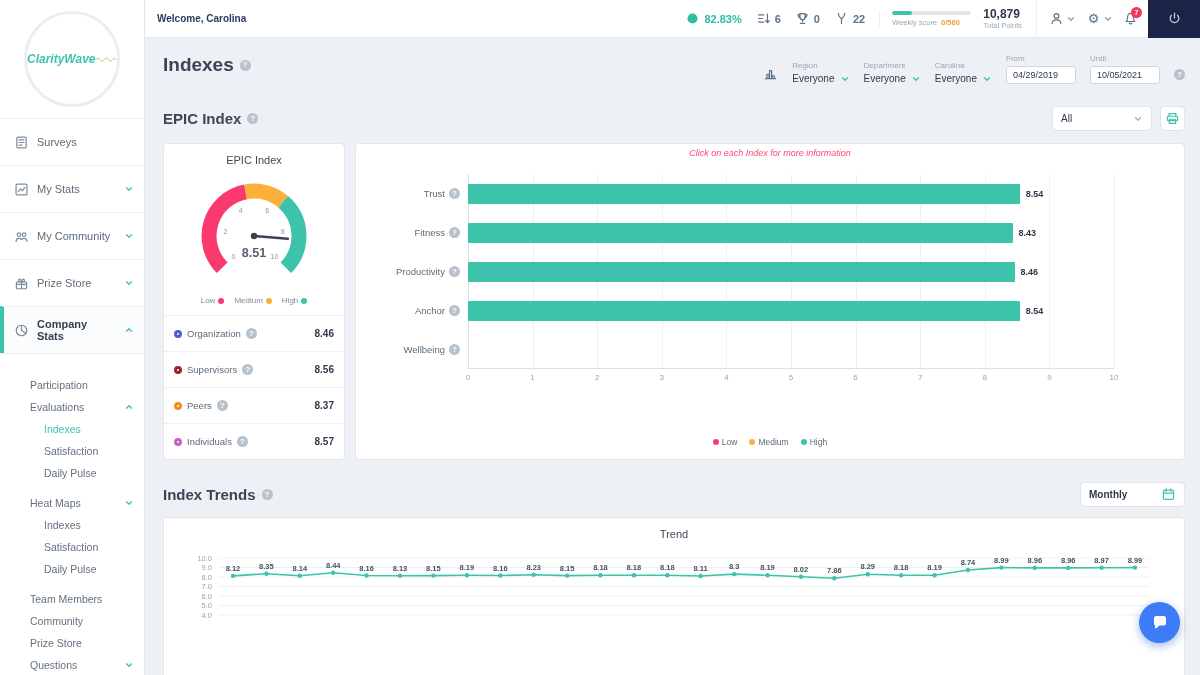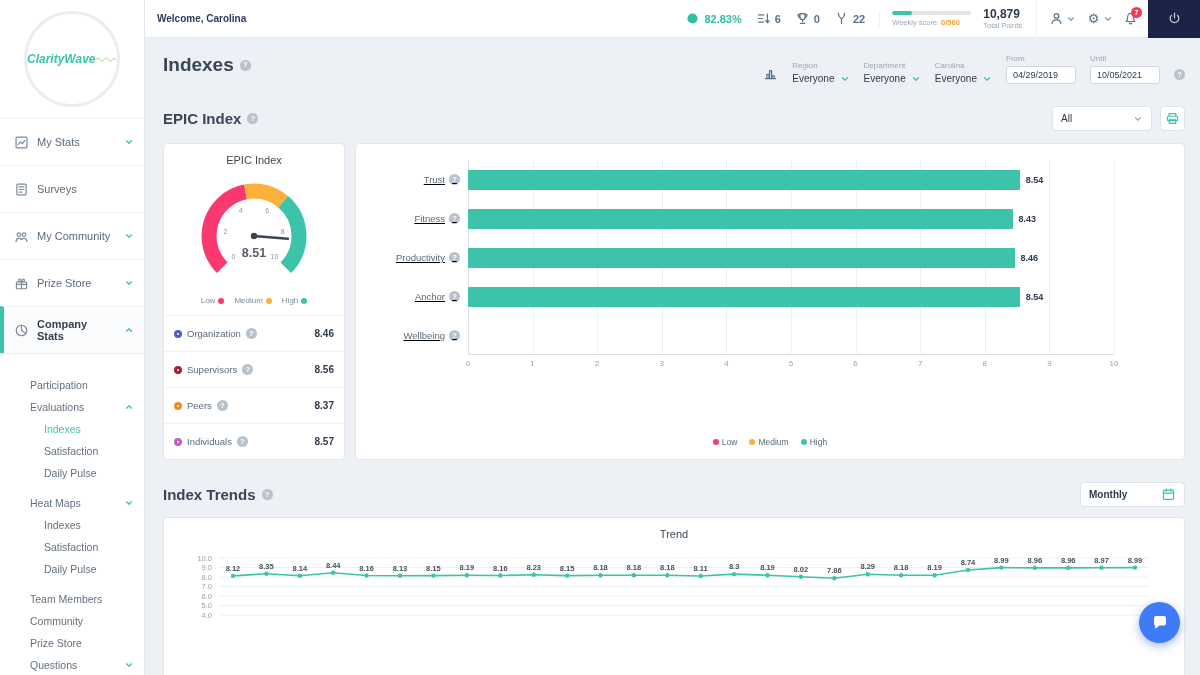--- a/index.html
+++ b/index.html
@@ -82,21 +82,21 @@
   .dot{display:inline-block;width:6px;height:6px;border-radius:50%;flex:none;}
   .gleg{display:flex;align-items:center;gap:3px;}
   .bd-row{display:flex;align-items:center;gap:5px;border-top:1px solid #eef1f4;height:36px;padding:0 10px;cursor:pointer;}
   .ring{width:8px;height:8px;border-radius:50%;border:3px solid #888;flex:none;}
   .bd-label{font-size:9.5px;color:#5b6b7a;}
   .bd-val{margin-left:auto;font-size:10px;font-weight:bold;color:#2e3a49;}
 
   .help{display:inline-flex;width:11px;height:11px;border-radius:50%;background:#b7c2cc;color:#fff;font-size:7.5px;font-weight:bold;align-items:center;justify-content:center;flex:none;cursor:pointer;line-height:1;}
 
   
-  .scores-plot{position:relative;margin-top:16px;text-decoration:underline;}
+  .scores-plot{position:relative;margin-top:16px;}
   .gridlayer{position:absolute;left:112px;right:70px;top:0;bottom:0;border-bottom:1px solid #d9e0e6;}
   .gline{position:absolute;top:0;bottom:0;width:1px;background:#eef1f4;}
   .gline.zero{background:#d9e0e6;}
   .bar-row{display:flex;align-items:center;height:39px;position:relative;}
   .bar-label{width:112px;flex:none;display:flex;align-items:center;justify-content:flex-end;gap:4px;font-size:9.5px;color:#5b6b7a;padding-right:8px;}
   .bar-track{flex:1;margin-right:70px;position:relative;height:20px;}
   .bar{height:20px;border-radius:1px;cursor:pointer;}
   .bar-val{position:absolute;top:50%;transform:translateY(-50%);font-size:9px;font-weight:bold;color:#2e3a49;white-space:nowrap;}
   .scores-axis{position:relative;height:14px;margin:4px 70px 0 112px;}
   .tick{position:absolute;transform:translateX(-50%);font-size:8px;color:#97a3af;}
@@ -126,39 +126,39 @@
         <span class="logo-text">ClarityWave</span>
         <svg width="42" height="10" viewBox="0 0 42 10">
             <path d="M2 6 q4 -6 8 0 t8 0 t8 0 t8 0 t6 0" stroke="#7ac943" fill="none" stroke-width="1.4" stroke-linecap="round"></path>
           </svg>
       </div>
     </div>
     <nav class="nav">
         <div class="nav-item">
           <span class="icn ">
             <svg viewBox="0 0 16 16" fill="none" stroke="currentColor" stroke-width="1.3" stroke-linecap="round" stroke-linejoin="round">
-              <rect x="2.2" y="2.2" width="11.6" height="11.6" rx="1.4"></rect>
-              <path d="M4.4 10.2 7 7.4l2 1.8 2.6-3.4"></path>
-            </svg>
-          </span>
-          <span class="nav-label">My Stats</span>
-          <span class="icn chev">
-            <svg viewBox="0 0 16 16" fill="none" stroke="currentColor" stroke-width="2" stroke-linecap="round" stroke-linejoin="round">
-              <path d="M4 6l4 4 4-4"></path>
-            </svg>
-          </span>
+              <rect x="3" y="2.2" width="10" height="11.6" rx="1.4"></rect>
+              <path d="M5.4 5.2h5.2M5.4 8h5.2M5.4 10.8h3.2"></path>
+            </svg>
+          </span>
+          <span class="nav-label">Surveys</span>
         </div>
         <div class="nav-item">
           <span class="icn ">
             <svg viewBox="0 0 16 16" fill="none" stroke="currentColor" stroke-width="1.3" stroke-linecap="round" stroke-linejoin="round">
-              <rect x="3" y="2.2" width="10" height="11.6" rx="1.4"></rect>
-              <path d="M5.4 5.2h5.2M5.4 8h5.2M5.4 10.8h3.2"></path>
-            </svg>
-          </span>
-          <span class="nav-label">Surveys</span>
+              <rect x="2.2" y="2.2" width="11.6" height="11.6" rx="1.4"></rect>
+              <path d="M4.4 10.2 7 7.4l2 1.8 2.6-3.4"></path>
+            </svg>
+          </span>
+          <span class="nav-label">My Stats</span>
+          <span class="icn chev">
+            <svg viewBox="0 0 16 16" fill="none" stroke="currentColor" stroke-width="2" stroke-linecap="round" stroke-linejoin="round">
+              <path d="M4 6l4 4 4-4"></path>
+            </svg>
+          </span>
         </div>
         <div class="nav-item">
           <span class="icn ">
             <svg viewBox="0 0 16 16" fill="none" stroke="currentColor" stroke-width="1.3" stroke-linecap="round" stroke-linejoin="round">
               <circle cx="5.3" cy="6.1" r="1.9"></circle>
               <circle cx="10.7" cy="6.1" r="1.9"></circle>
               <path d="M2.2 13.2c0-1.9 1.4-3.2 3.1-3.2 1 0 1.9.4 2.4 1.1M13.8 13.2c0-1.9-1.4-3.2-3.1-3.2-1 0-1.9.4-2.4 1.1"></path>
             </svg>
           </span>
           <span class="nav-label">My Community</span>
@@ -486,20 +486,21 @@
             <div class="bd-row">
               <span class="ring" style="border-color:#c85cc9"></span>
               <span class="bd-label">Individuals</span>
               <span class="help">?</span>
               <span class="bd-val">8.57</span>
             </div>
           </div>
       </div>
 
       <div class="card scores-card">
+        <div class="card-sub">Click on each Index for more information</div>
         <div class="scores-plot">
             <div class="gridlayer">
               <div class="gline zero" style="left:0%"></div>
               <div class="gline" style="left:10%"></div>
               <div class="gline" style="left:20%"></div>
               <div class="gline" style="left:30%"></div>
               <div class="gline" style="left:40%"></div>
               <div class="gline" style="left:50%"></div>
               <div class="gline" style="left:60%"></div>
               <div class="gline" style="left:70%"></div>

